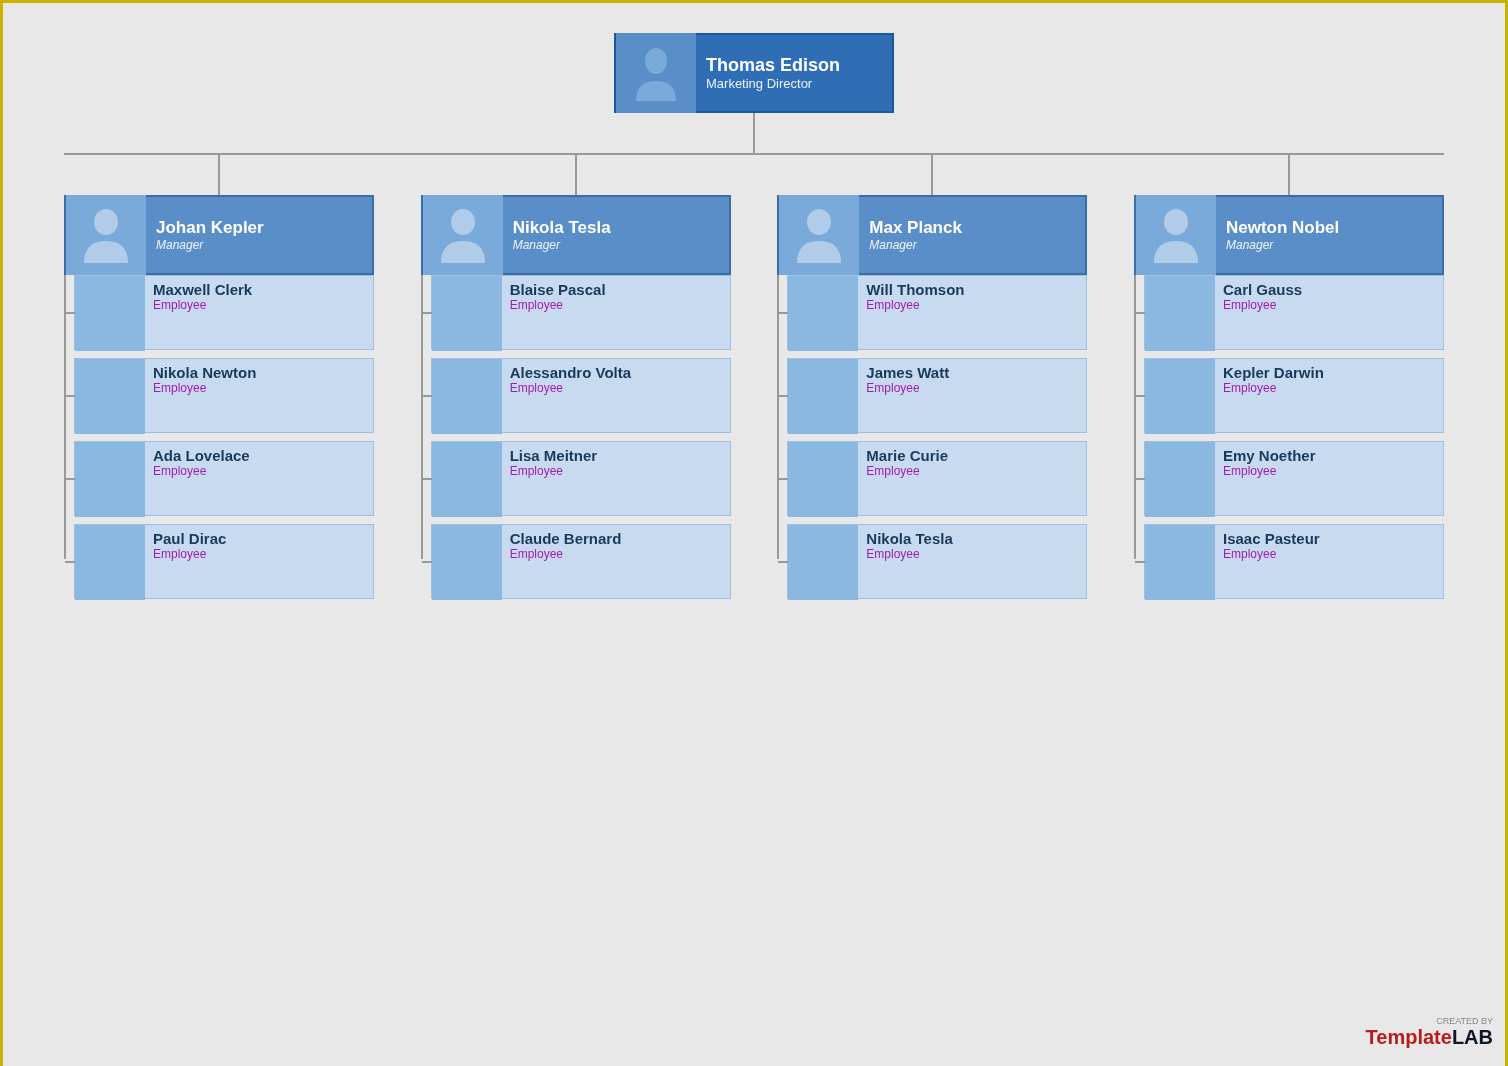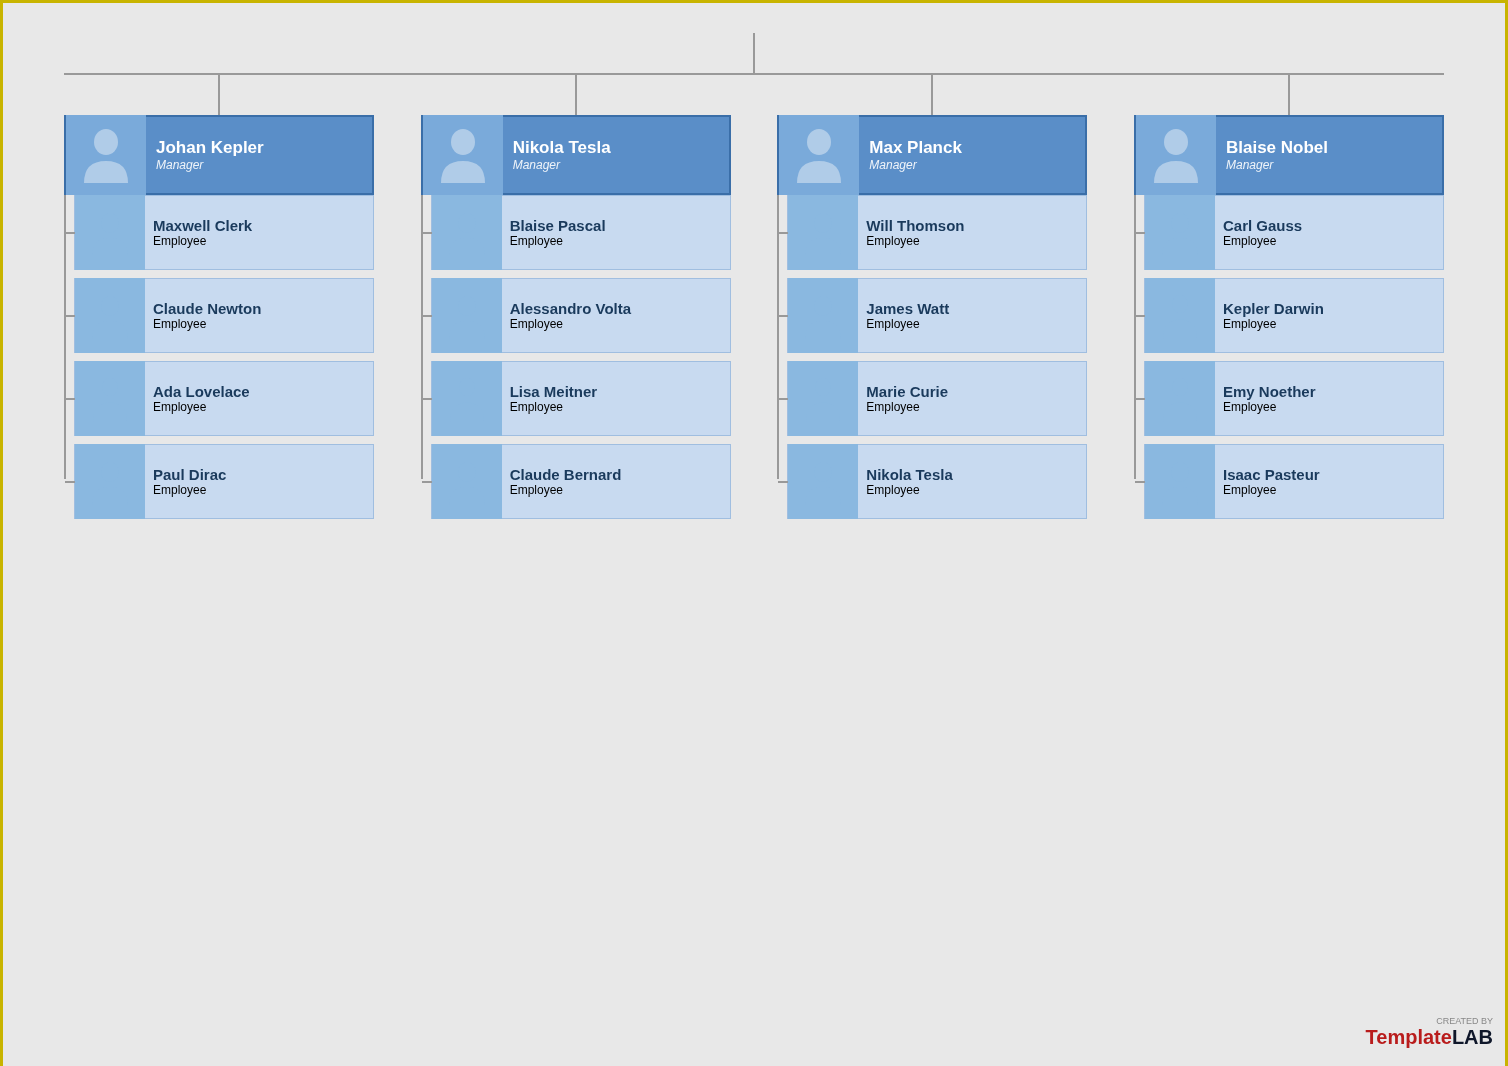--- a/index.html
+++ b/index.html
@@ -158,21 +158,21 @@
       position: absolute;
       left: 0;
       top: 0;
       width: 2px;
       height: calc(100% - 40px);
       background: #999;
     }
 
     .emp-card {
       display: flex;
-      align-items: center;
+      align-items: flex-start;
       background: #c8daf0;
       border: 1px solid #a0bee0;
       width: 300px;
       height: 75px;
       margin-left: 10px;
       position: relative;
     }
     
     .emp-card::before {
       content: '';
@@ -198,21 +198,21 @@
       padding: 5px 8px;
       color: #1a1a1a;
     }
     .emp-card .info .name {
       font-size: 15px;
       font-weight: bold;
       color: #1a3a5c;
     }
     .emp-card .info .role {
       font-size: 12px;
-      color: #000000;
+      color: #a21caf;
     }
 
     
     .avatar-svg {
       width: 48px;
       height: 56px;
     }
 
     .avatar-svg-sm {
       width: 40px;
@@ -241,20 +241,32 @@
     }
   </style>
 </head>
 <body>
 
 <div class="page-wrapper">
 
 
   <div class="org-chart">
 
+    <div class="director-card">
+      <div class="avatar">
+        <svg class="avatar-svg" viewBox="0 0 48 56" fill="#2f6eb5">
+          <ellipse cx="24" cy="16" rx="11" ry="13" fill="#7aaada"></ellipse>
+          <path d="M4 56 Q4 36 24 36 Q44 36 44 56Z" fill="#7aaada"></path>
+        </svg>
+      </div>
+      <div class="info">
+        <div class="name">Thomas Edison</div>
+        <div class="role">Marketing Director</div>
+      </div>
+    </div>
 
     <div class="director-connector"></div>
 
     <div class="h-line-container"></div>
 
     <div class="managers-row">
 
       <div class="manager-col">
         <div class="manager-connector-up"></div>
         <div class="manager-card">
@@ -284,21 +296,21 @@
             </div>
           </div>
           <div class="emp-card">
             <div class="avatar">
               <svg class="avatar-svg-sm" viewBox="0 0 40 46">
                 <ellipse cx="20" cy="13" rx="9" ry="10" fill="#8ab8e0"></ellipse>
                 <path d="M2 46 Q2 28 20 28 Q38 28 38 46Z" fill="#8ab8e0"></path>
               </svg>
             </div>
             <div class="info">
-              <div class="name">Claude Newton</div>
+              <div class="name">Nikola Newton</div>
               <div class="role">Employee</div>
             </div>
           </div>
           <div class="emp-card">
             <div class="avatar">
               <svg class="avatar-svg-sm" viewBox="0 0 40 46">
                 <ellipse cx="20" cy="11" rx="8" ry="9" fill="#8ab8e0"></ellipse>
                 <path d="M4 46 Q0 30 20 26 Q40 30 36 46Z" fill="#8ab8e0"></path>
               </svg>
             </div>
@@ -457,21 +469,21 @@
       <div class="manager-col">
         <div class="manager-connector-up"></div>
         <div class="manager-card">
           <div class="avatar">
             <svg class="avatar-svg" viewBox="0 0 48 56">
               <ellipse cx="24" cy="15" rx="12" ry="13" fill="#b0cce8"></ellipse>
               <path d="M2 56 Q2 34 24 34 Q46 34 46 56Z" fill="#b0cce8"></path>
             </svg>
           </div>
           <div class="info">
-            <div class="name">Blaise Nobel</div>
+            <div class="name">Newton Nobel</div>
             <div class="role">Manager</div>
           </div>
         </div>
         <div class="emp-col">
           <div class="emp-card">
             <div class="avatar">
               <svg class="avatar-svg-sm" viewBox="0 0 40 46">
                 <ellipse cx="20" cy="13" rx="9" ry="10" fill="#8ab8e0"></ellipse>
                 <path d="M2 46 Q2 28 20 28 Q38 28 38 46Z" fill="#8ab8e0"></path>
               </svg>

